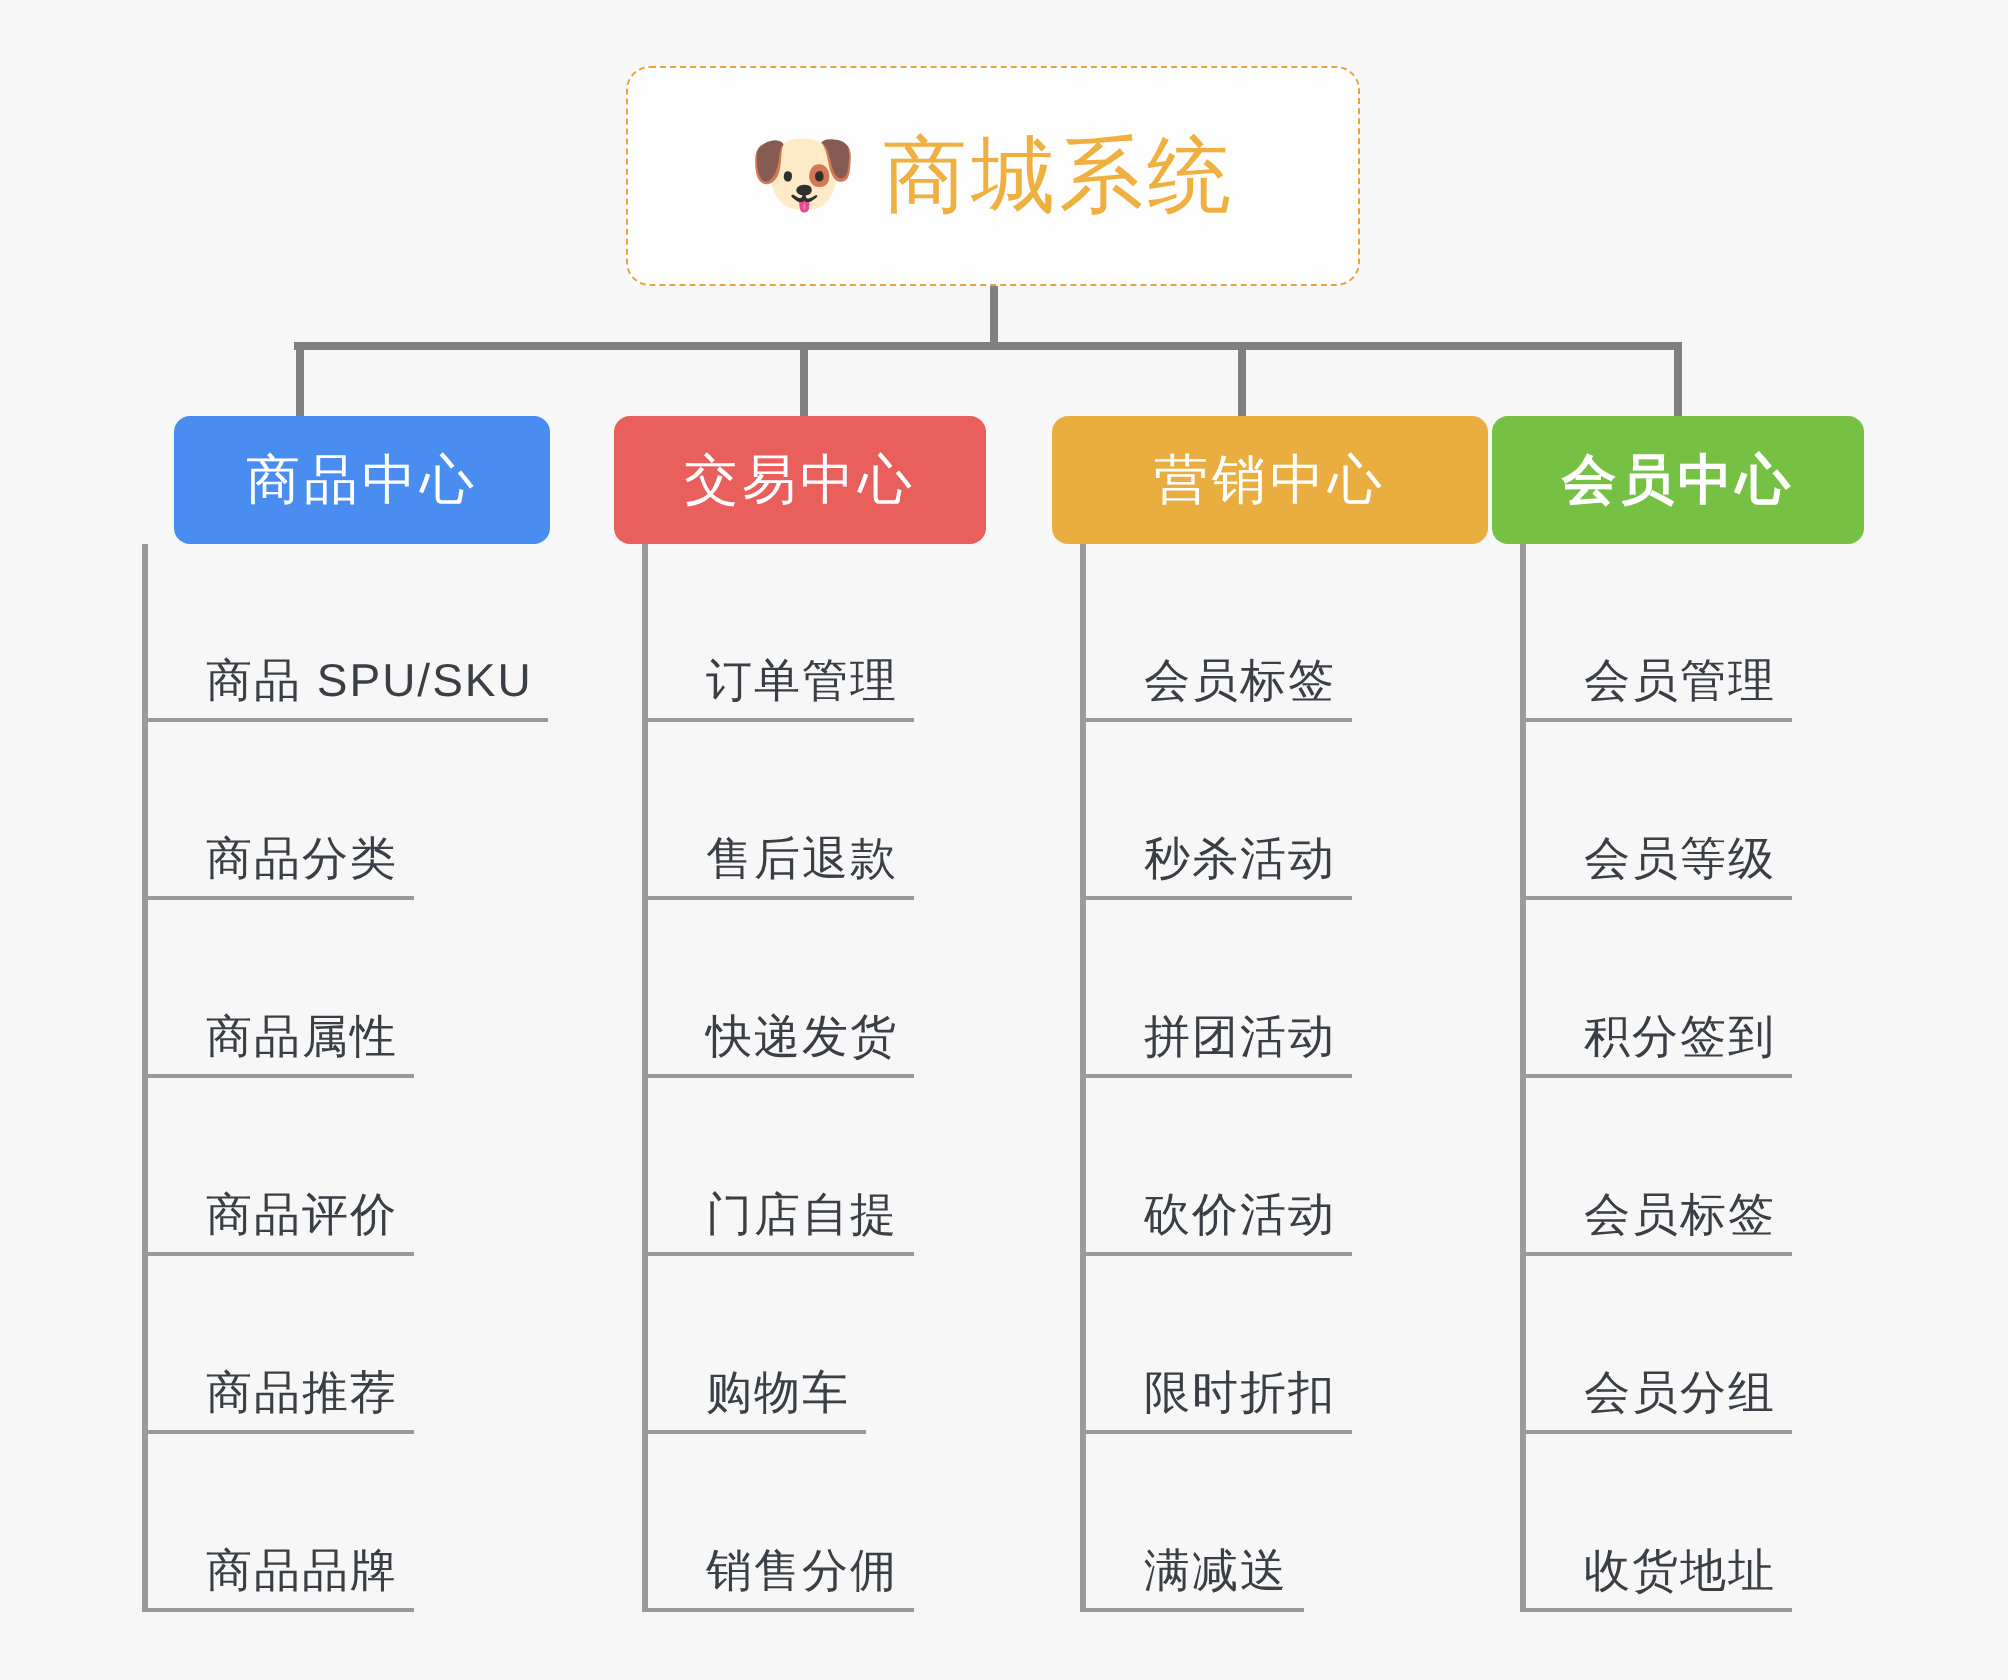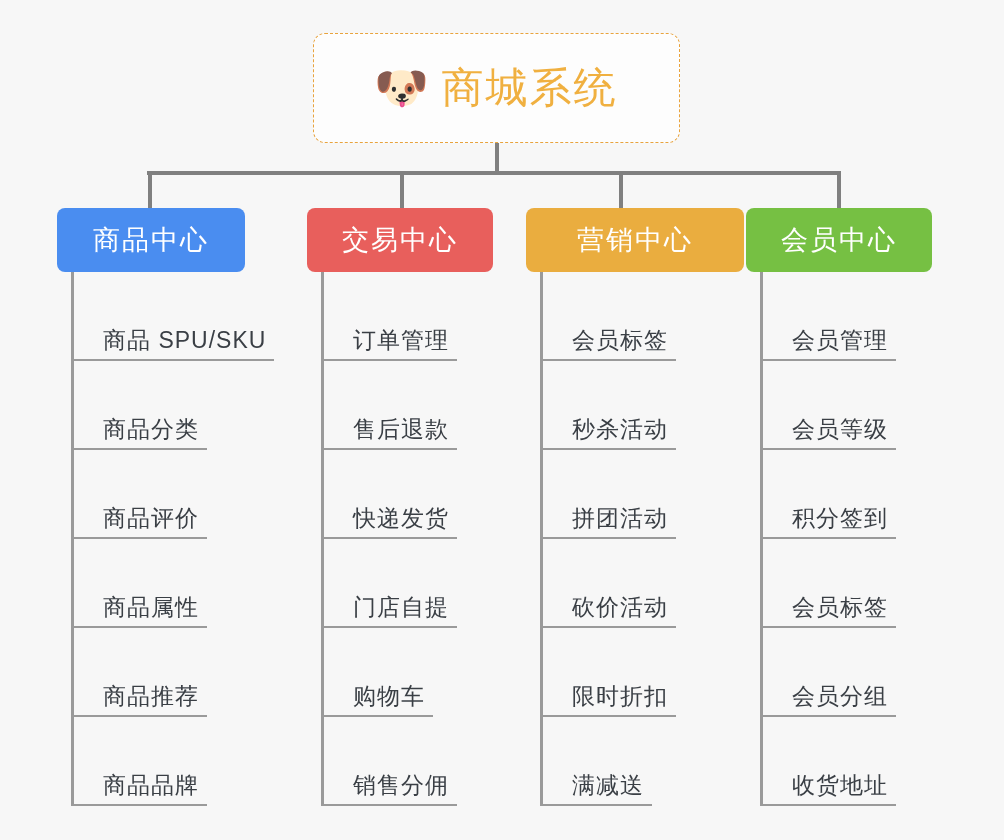--- a/index.html
+++ b/index.html
@@ -125,39 +125,39 @@
 
   <div class="conn conn-v-root"></div>
   <div class="conn conn-h-bus"></div>
   <div class="conn conn-drop" style="left:148px"></div>
   <div class="conn conn-drop" style="left:400px"></div>
   <div class="conn conn-drop" style="left:619px"></div>
   <div class="conn conn-drop" style="left:837px"></div>
 
   <div id="columns-host">
       <div class="col" style="left: 57px; width: 188px;">
-        <div class="cat-box" style="background: rgb(74, 141, 240); width: 188px;">
+        <div class="cat-box" style="background: rgb(74, 141, 240); width: 188px; margin-left: 30px;">
           <span>商品中心</span>
         </div>
         <div class="leaf-list">
           <div class="spine" style="height: 534px;"></div>
           <div class="leaf">
             <span class="leaf-text">商品 SPU/SKU</span>
             <div class="leaf-rule" style="width: 203.375px;"></div>
           </div>
           <div class="leaf">
             <span class="leaf-text">商品分类</span>
             <div class="leaf-rule" style="width: 136px;"></div>
           </div>
           <div class="leaf">
+            <span class="leaf-text">商品属性</span>
+            <div class="leaf-rule" style="width: 136px;"></div>
+          </div>
+          <div class="leaf">
             <span class="leaf-text">商品评价</span>
-            <div class="leaf-rule" style="width: 136px;"></div>
-          </div>
-          <div class="leaf">
-            <span class="leaf-text">商品属性</span>
             <div class="leaf-rule" style="width: 136px;"></div>
           </div>
           <div class="leaf">
             <span class="leaf-text">商品推荐</span>
             <div class="leaf-rule" style="width: 136px;"></div>
           </div>
           <div class="leaf">
             <span class="leaf-text">商品品牌</span>
             <div class="leaf-rule" style="width: 136px;"></div>
           </div>
@@ -221,21 +221,21 @@
             <span class="leaf-text">限时折扣</span>
             <div class="leaf-rule" style="width: 136px;"></div>
           </div>
           <div class="leaf">
             <span class="leaf-text">满减送</span>
             <div class="leaf-rule" style="width: 112px;"></div>
           </div>
         </div>
       </div>
       <div class="col" style="left: 746px; width: 186px;">
-        <div class="cat-box" style="background: rgb(118, 192, 67); width: 186px;">
+        <div class="cat-box" style="background: rgb(118, 192, 67); width: 186px; font-weight: bold;">
           <span>会员中心</span>
         </div>
         <div class="leaf-list">
           <div class="spine" style="height: 534px;"></div>
           <div class="leaf">
             <span class="leaf-text">会员管理</span>
             <div class="leaf-rule" style="width: 136px;"></div>
           </div>
           <div class="leaf">
             <span class="leaf-text">会员等级</span>

